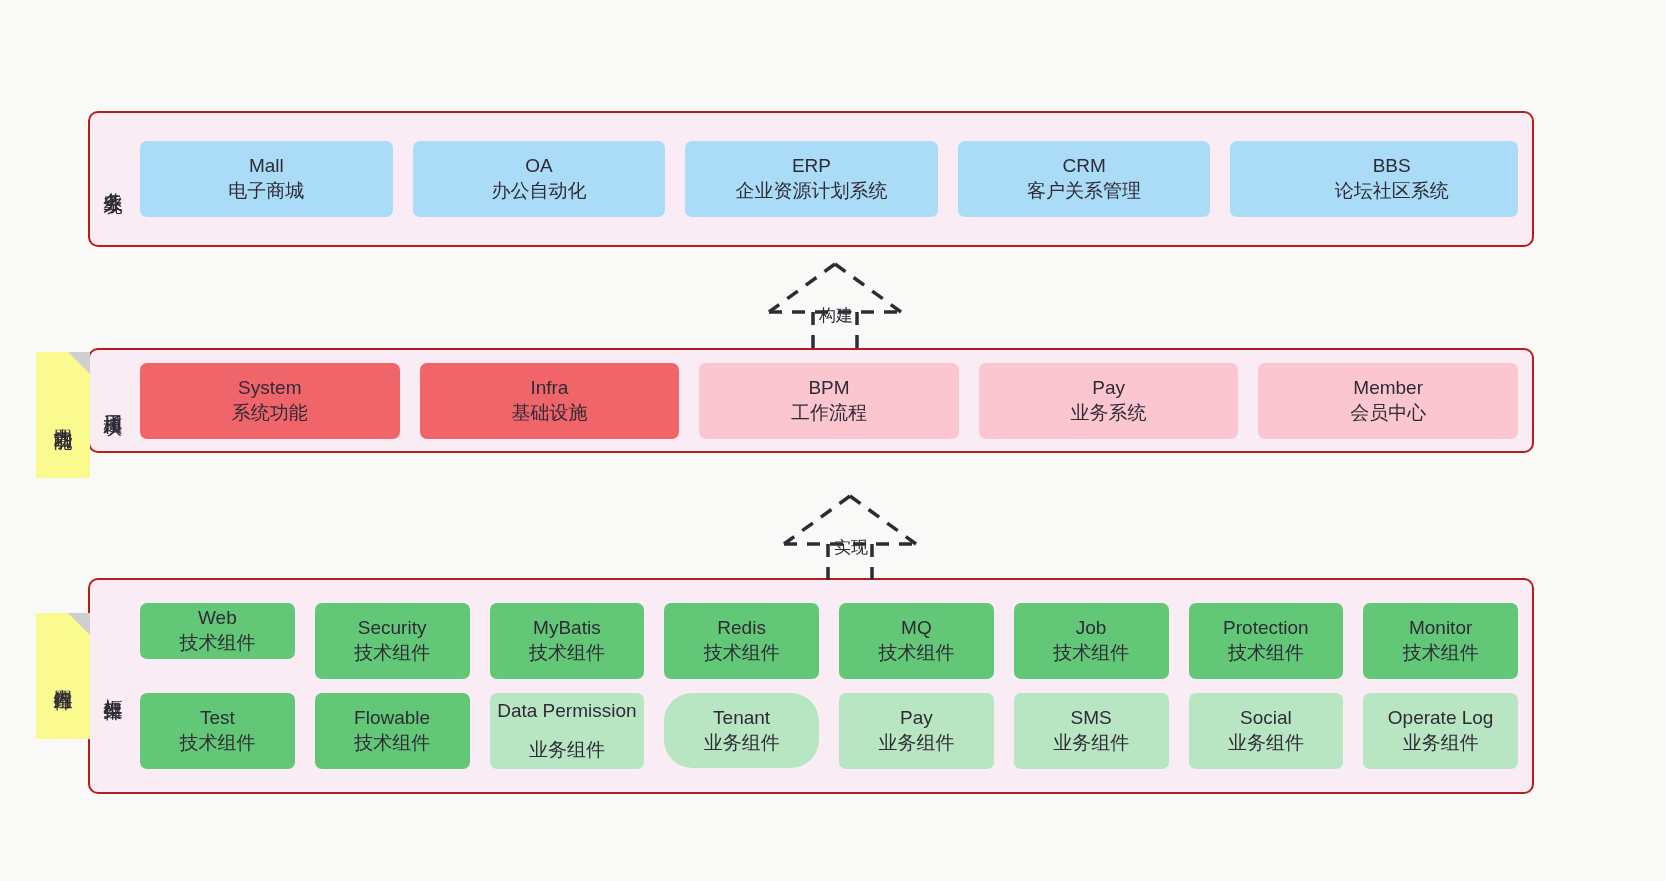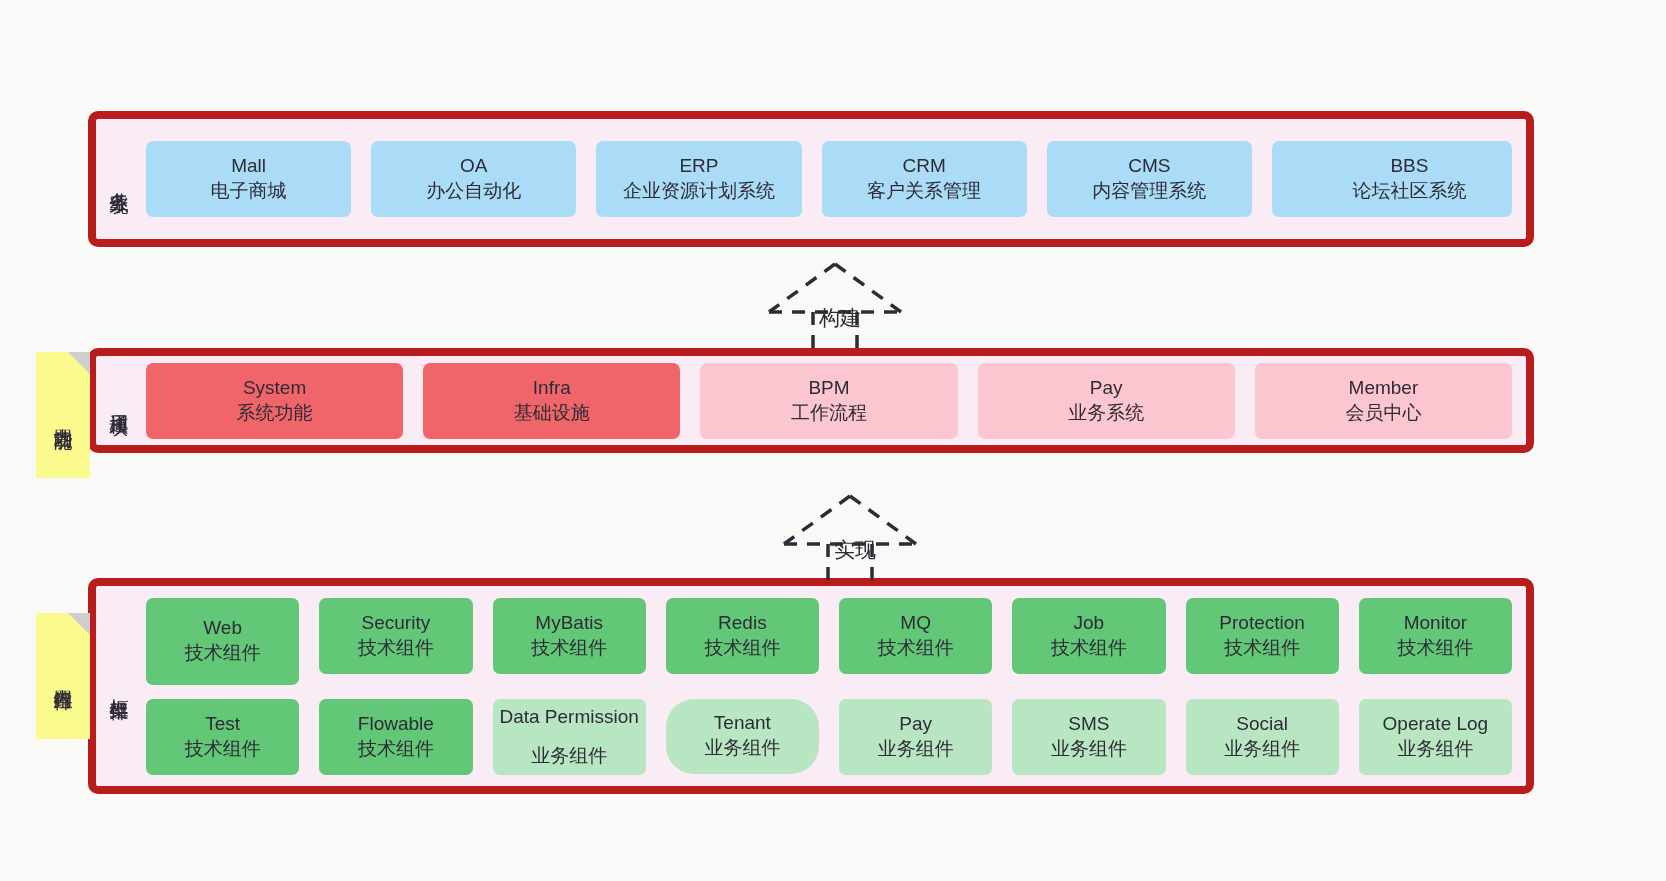--- a/index.html
+++ b/index.html
@@ -11,21 +11,21 @@
     position:relative;
     overflow:hidden;
   }
   .canvas{position:absolute;inset:0;}
 
   
   .layer{
     position:absolute;
     box-sizing:border-box;
     background:#faecf4;
-    border:8px solid #b91c1c;
+    border:2px solid #b91c1c;
     border-radius:10px;
     display:flex;
     align-items:stretch;
   }
   .layer-title{
     flex:0 0 auto;
     width:46px;
     display:flex;
     align-items:center;
     justify-content:center;
@@ -100,21 +100,21 @@
     top:0;right:0;
     width:0;height:0;
     border-top:22px solid #cfcfcf;
     border-left:22px solid transparent;
   }
 
   
   .connector{position:absolute;z-index:3;}
   .conn-label{
     position:absolute;
-    font-size:21px;
+    font-size:17px;
     color:#2f2b36;
     white-space:nowrap;
     user-select:none;
     background:transparent;
   }
 </style>
 </head>
 <body>
 
 <div class="canvas">
@@ -131,24 +131,20 @@
           <span class="t1">OA</span>
           <span class="t2">办公自动化</span>
         </div>
         <div class="card c-blue" style="height:76px;">
           <span class="t1">ERP</span>
           <span class="t2">企业资源计划系统</span>
         </div>
         <div class="card c-blue" style="height:76px;">
           <span class="t1">CRM</span>
           <span class="t2">客户关系管理</span>
-        </div>
-        <div class="card c-blue" style="height:76px;">
-          <span class="t1">CMS</span>
-          <span class="t2">内容管理系统</span>
         </div>
         <div class="card c-blue" style="height:76px;padding-left:39px;">
           <span class="t1">BBS</span>
           <span class="t2">论坛社区系统</span>
         </div>
       </div>
     </div>
   </div>
 
   <div class="connector" style="left:755px;top:258px;width:160px;height:90px;">
@@ -209,21 +205,21 @@
   <div class="note" style="left:36px;top:613px;height:126px;">
     <span class="fold"></span>
     <span>内置组件</span>
   </div>
 
   <div class="layer" style="left:88px;top:578px;width:1446px;height:216px;">
     <div class="layer-title">框架组件</div>
     <div class="cards">
 
       <div class="card-row">
-        <div class="card c-green" style="height:87px;">
+        <div class="card c-green" style="height:56px;">
           <span class="t1">Web</span>
           <span class="t2">技术组件</span>
         </div>
         <div class="card c-green" style="height:76px;">
           <span class="t1">Security</span>
           <span class="t2">技术组件</span>
         </div>
         <div class="card c-green" style="height:76px;">
           <span class="t1">MyBatis</span>
           <span class="t2">技术组件</span>

